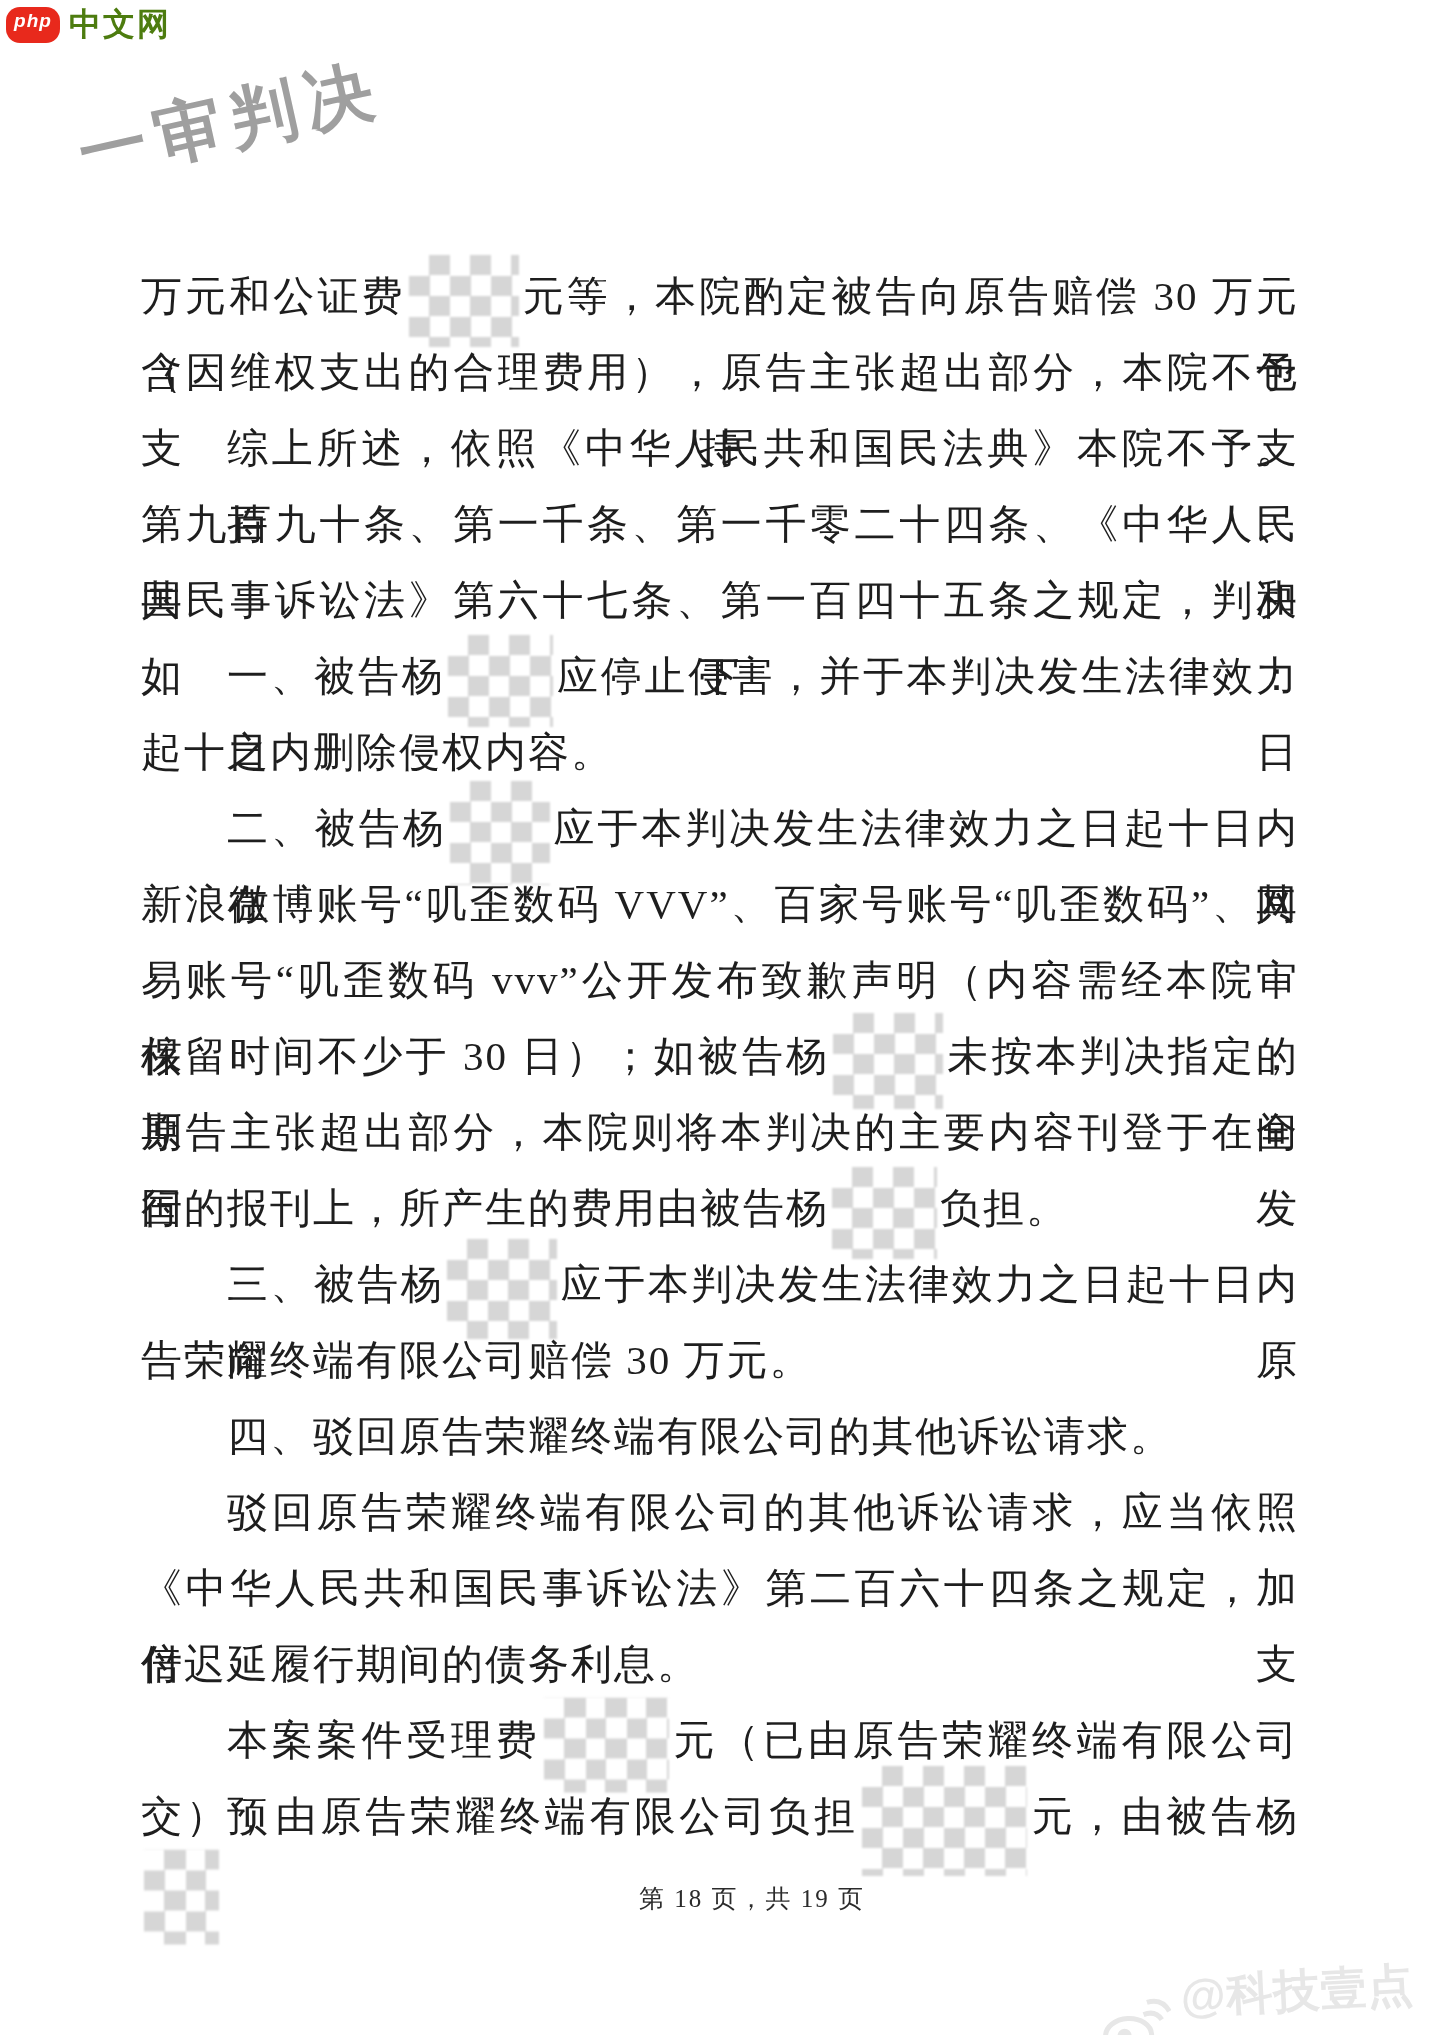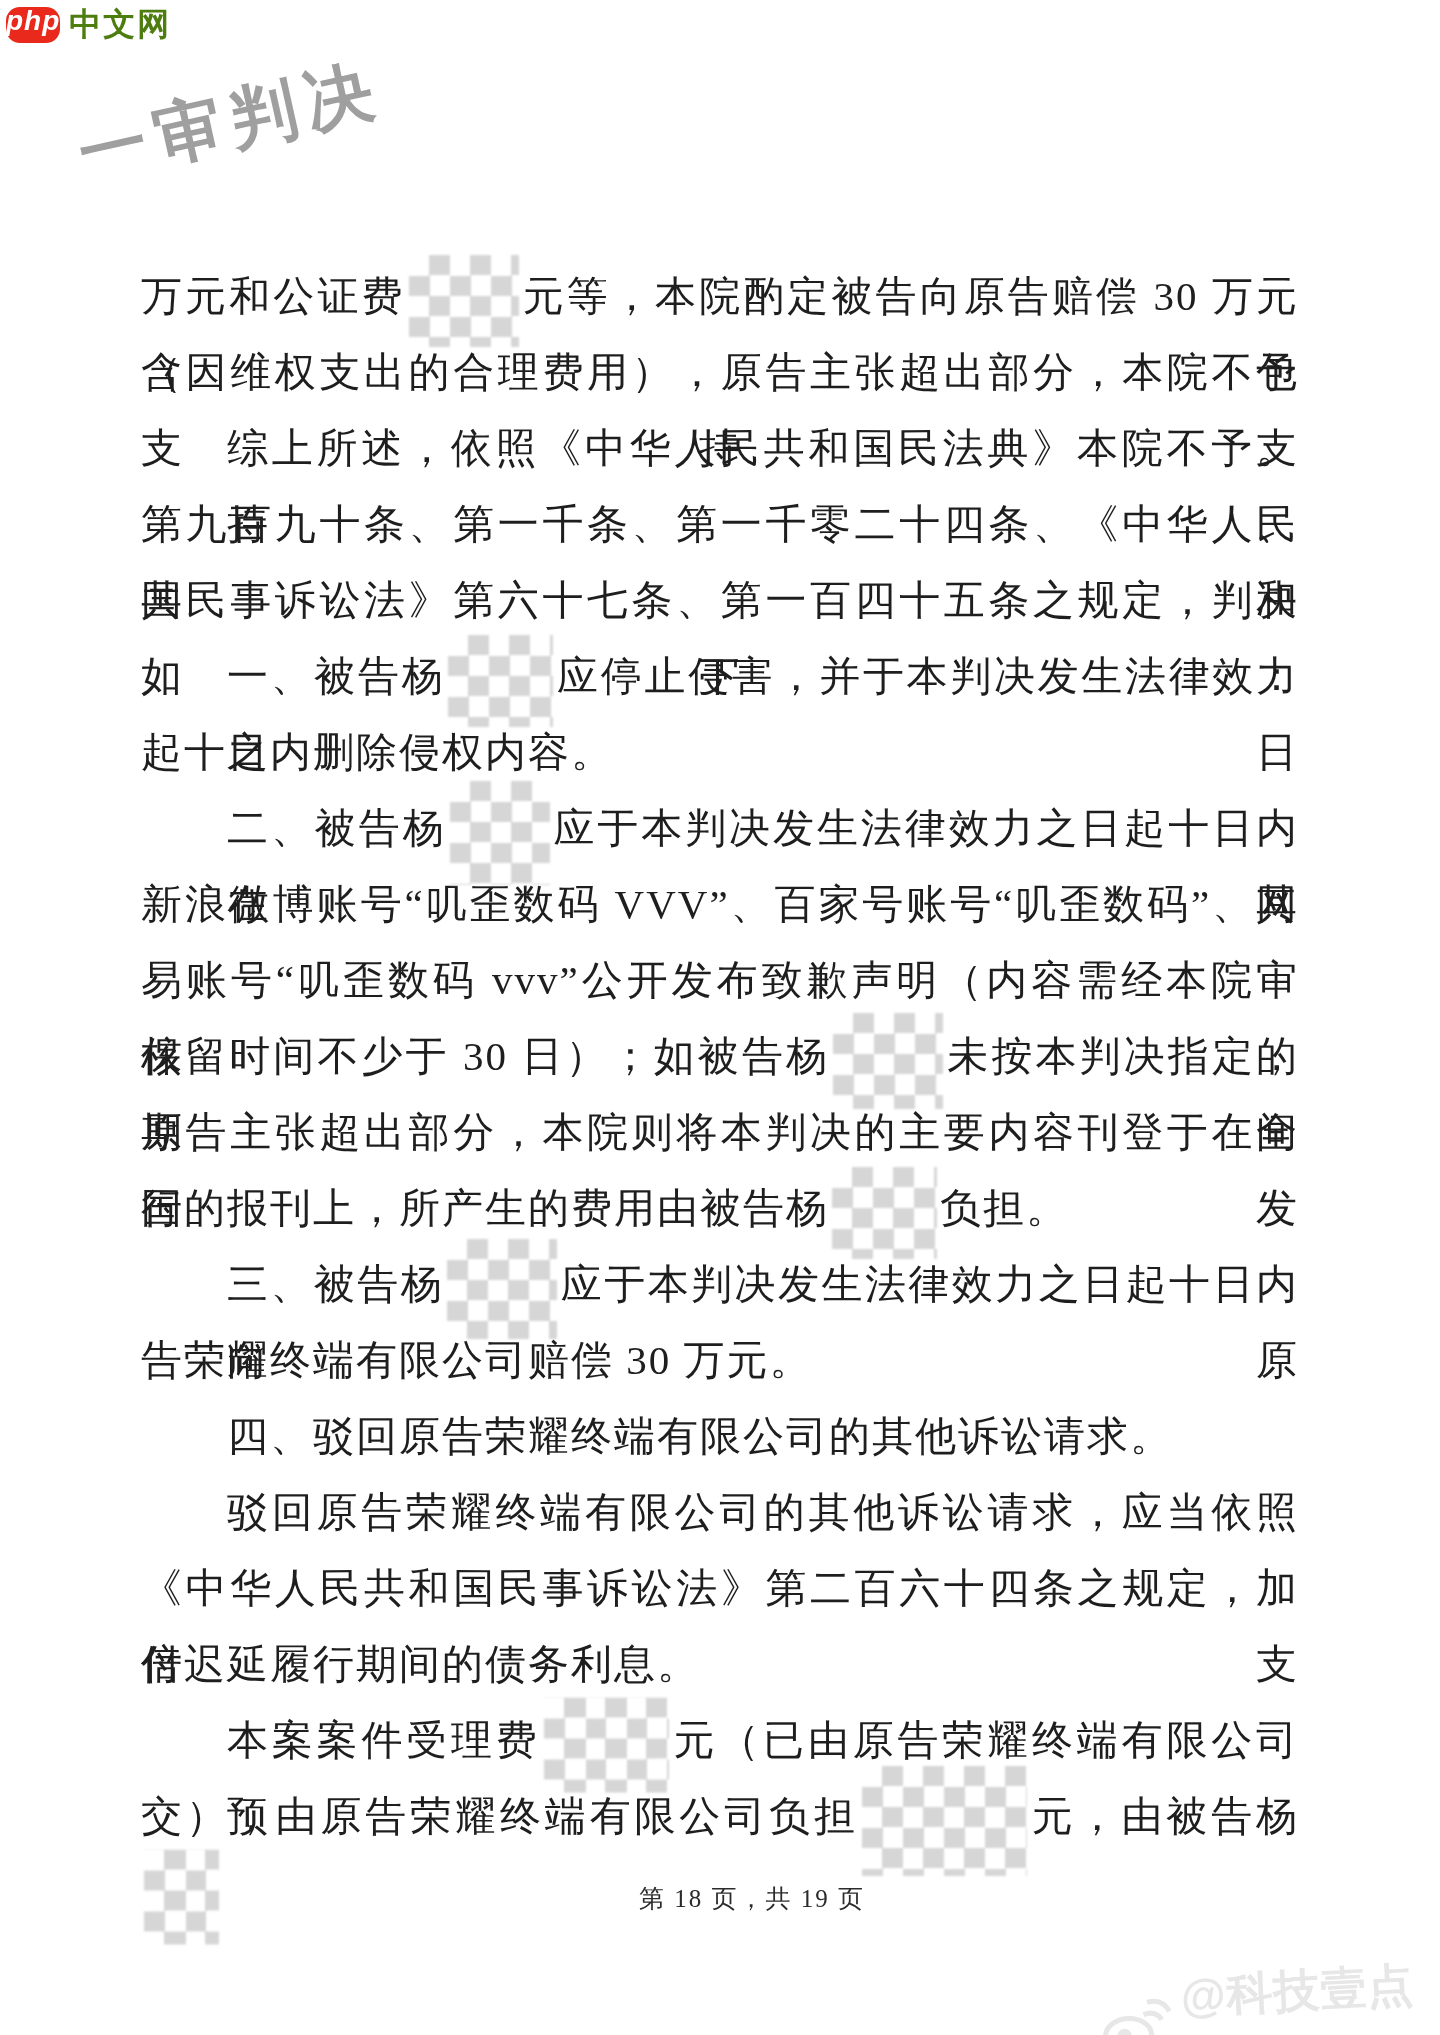--- a/index.html
+++ b/index.html
@@ -16,21 +16,21 @@
     position:absolute;left:6px;top:3px;
     display:flex;align-items:center;gap:9px;
     font-family:"Liberation Sans","DejaVu Sans",sans-serif;
   }
   .php-pill{
     display:inline-block;
     min-width:54px;height:36px;line-height:28px;
     background:#e8291c;color:#ffffff;
     border-radius:14px;
     text-align:center;
-    font-weight:bold;font-style:italic;font-size:28px;
+    font-weight:bold;font-style:italic;font-size:19px;
     letter-spacing:1px;
   }
   .site-name{
     font-size:32px;font-weight:bold;color:#4d7c0f;letter-spacing:2px;
   }
 
   
   .stamp-watermark{
     position:absolute;left:80px;top:110px;
     font-size:68px;color:#9f9f9f;

